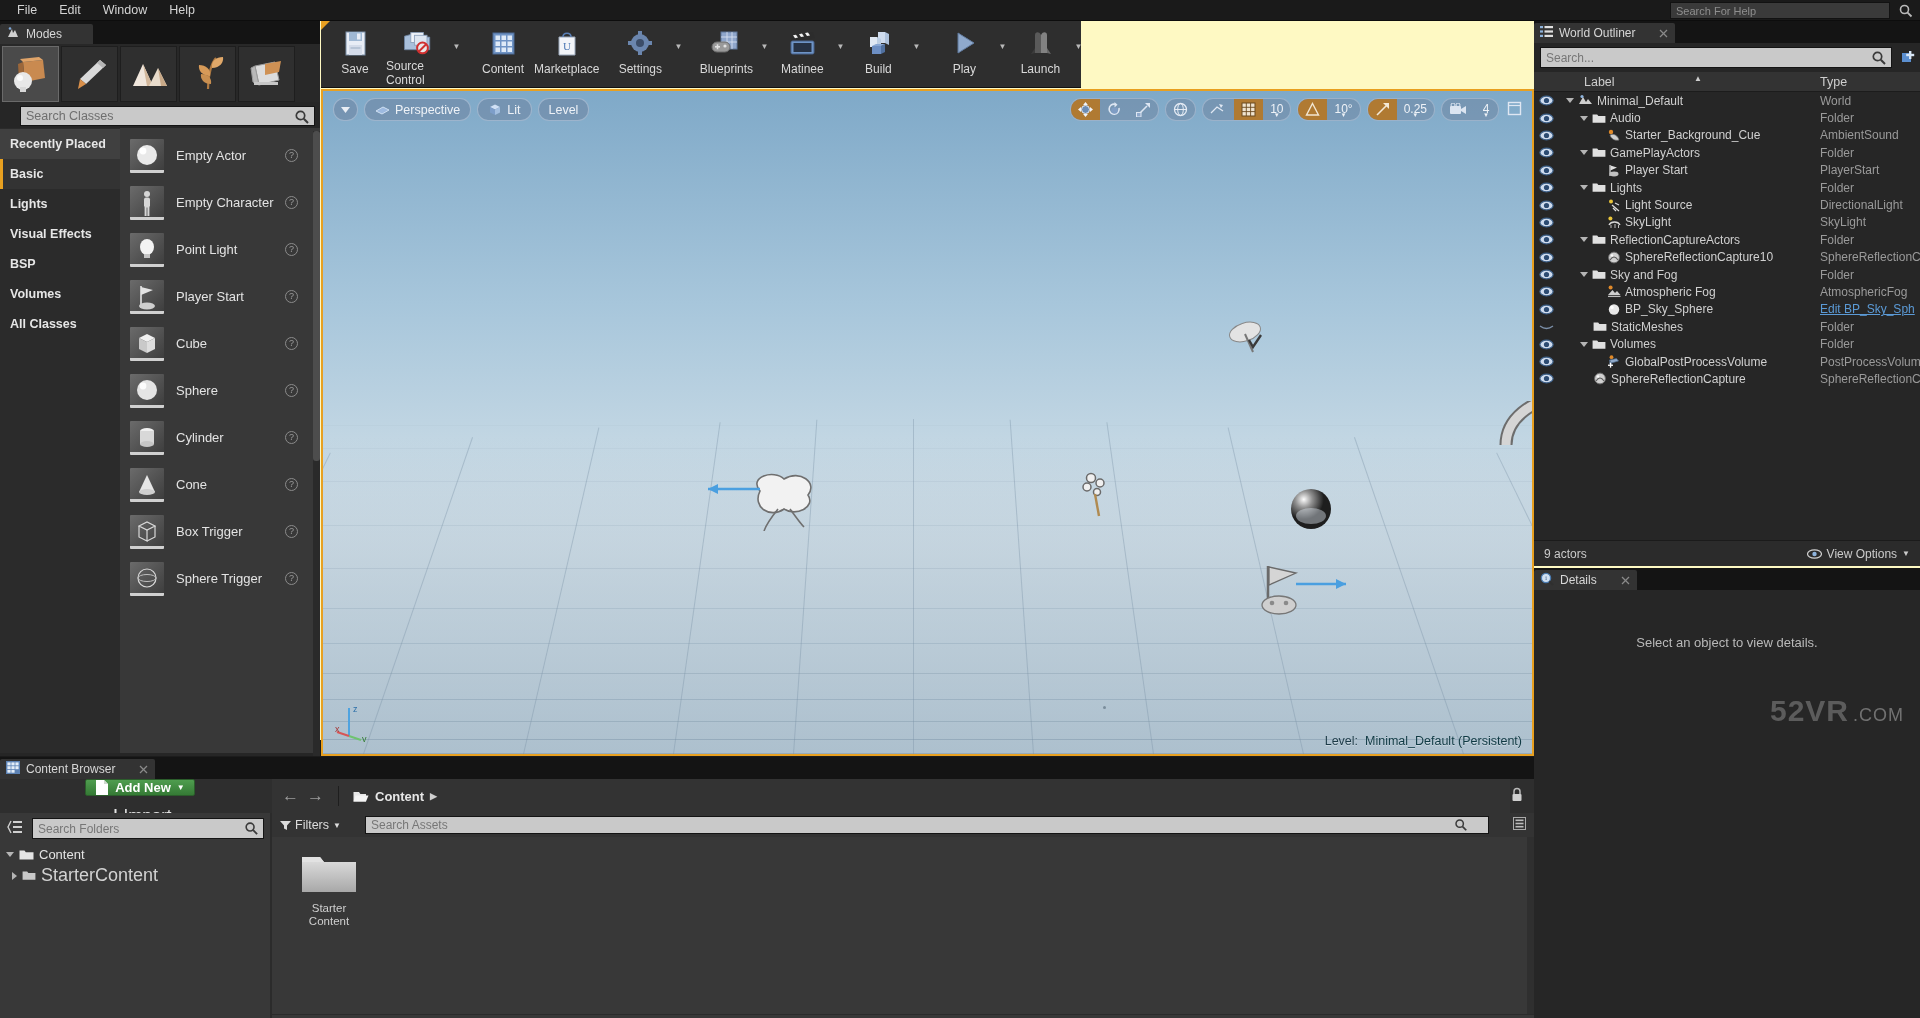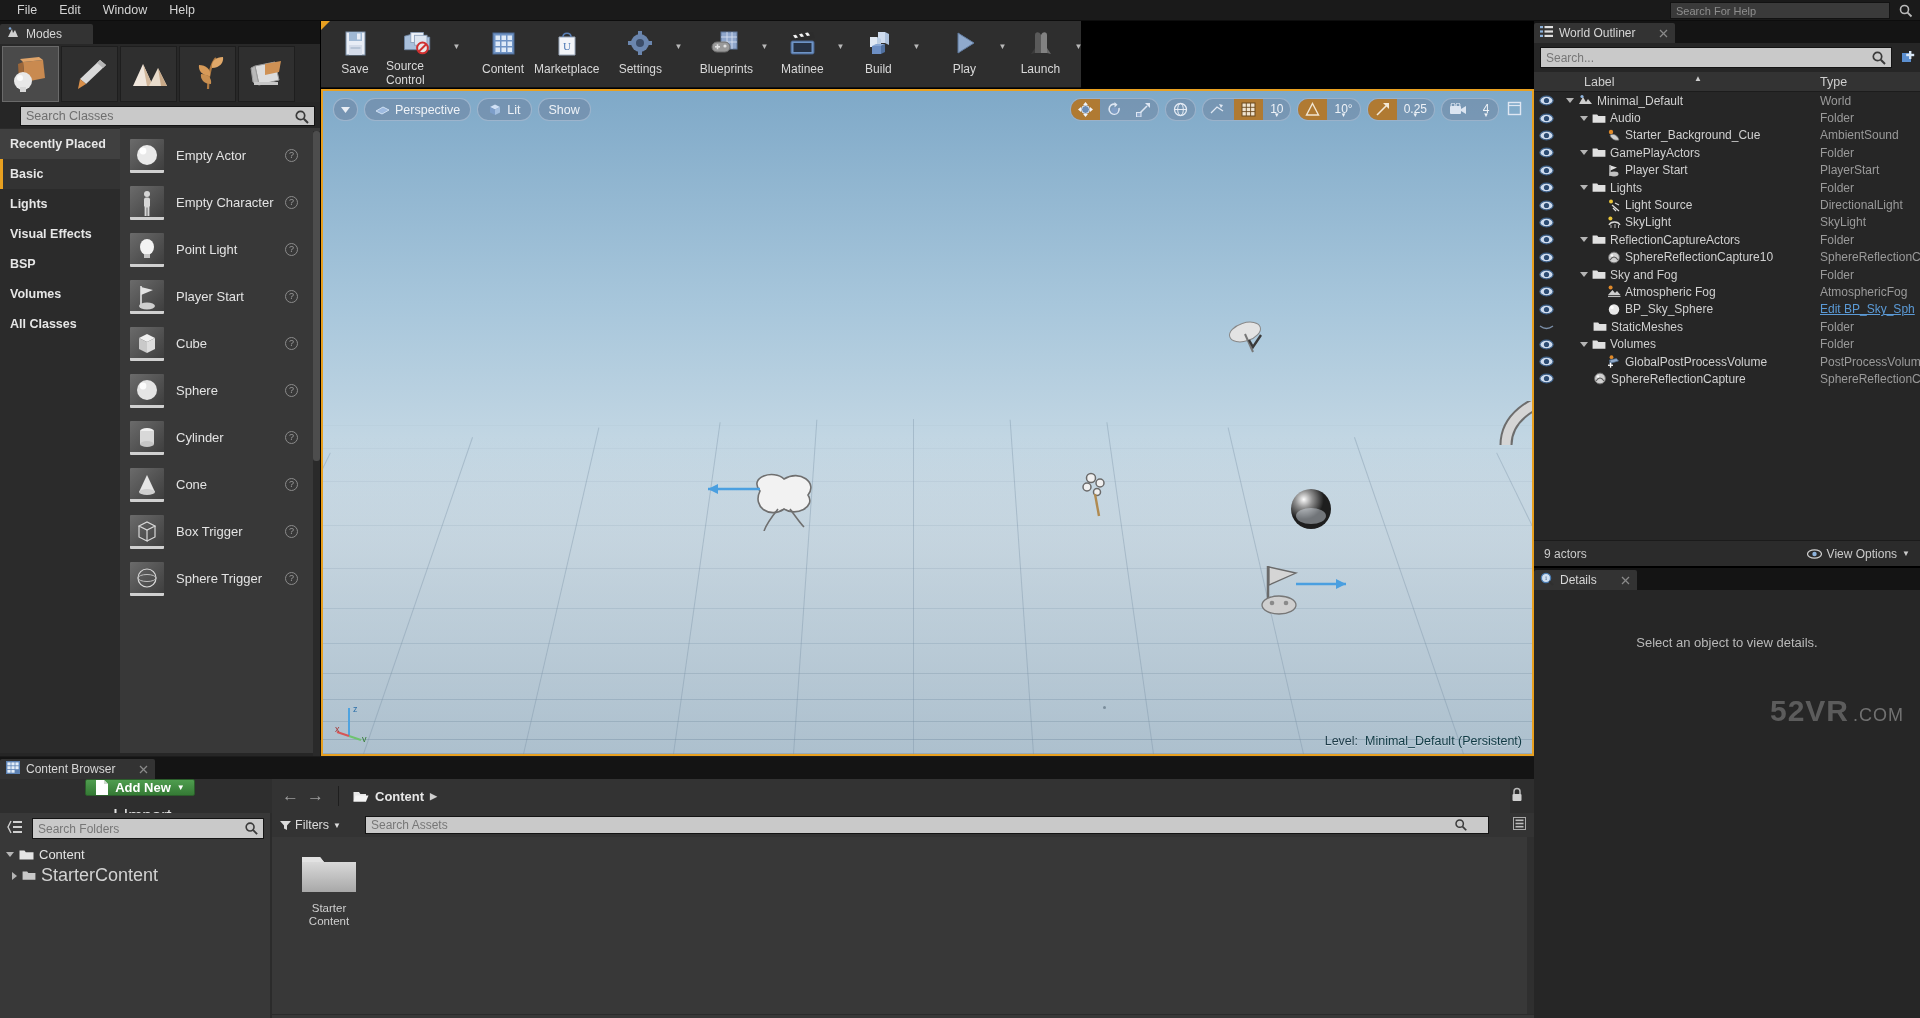--- a/index.html
+++ b/index.html
@@ -2,21 +2,21 @@
 <html><head>
 <meta charset="utf-8">
 <style>
   * { margin:0; padding:0; box-sizing:border-box; }
   html,body {
     width:1920px; height:1018px; overflow:hidden;
     background:#1c1c1c; color:#e2e2e2;
     font-family:"Liberation Sans", sans-serif;
     font-size:13px; -webkit-font-smoothing:antialiased;
   }
-  .app { position:relative; width:1920px; height:740px; background:#000000; }
+  .app { position:relative; width:1920px; height:740px; background:#fef9c3; }
 
   
   .menubar{
     position:absolute; left:0; top:0; width:1920px; height:21px;
     background:#1a1a1a; display:flex; align-items:center; padding-left:6px;
     border-bottom:1px solid #0d0d0d;
   }
   .menubar .mi{ padding:2px 11px; color:#d4d4d4; font-size:12.5px; cursor:default; }
   .help-search{
     position:absolute; right:30px; top:2px; width:220px; height:17px;
@@ -727,21 +727,21 @@
       </div>
       <div class="vpb">
         <svg width="14" height="14" viewBox="0 0 14 14">
           <path d="M2 4 L7 1.5 L12 4 L7 6.5 Z" fill="#cfe0f5"></path>
             <path d="M2 4 L7 6.5 L7 12 L2 9.5 Z" fill="#7d9ec9"></path>
             <path d="M12 4 L7 6.5 L7 12 L12 9.5 Z" fill="#a3bfe0"></path>
         </svg>
         <span>Lit</span>
       </div>
       <div class="vpb">
-        <span>Show</span>
+        <span>Level</span>
       </div>
     </div>
 
     <div class="vp-right">
       <div class="grp">
         <div class="gcell on">
           <svg width="15" height="15" viewBox="0 0 15 15">
               <circle cx="7.5" cy="7.5" r="4" fill="#6d8cb3" stroke="#e6edf6"></circle>
               <g fill="#f0f4fa">
                 <path d="M7.5 0 l2.4 3 h-4.8 Z"></path>

